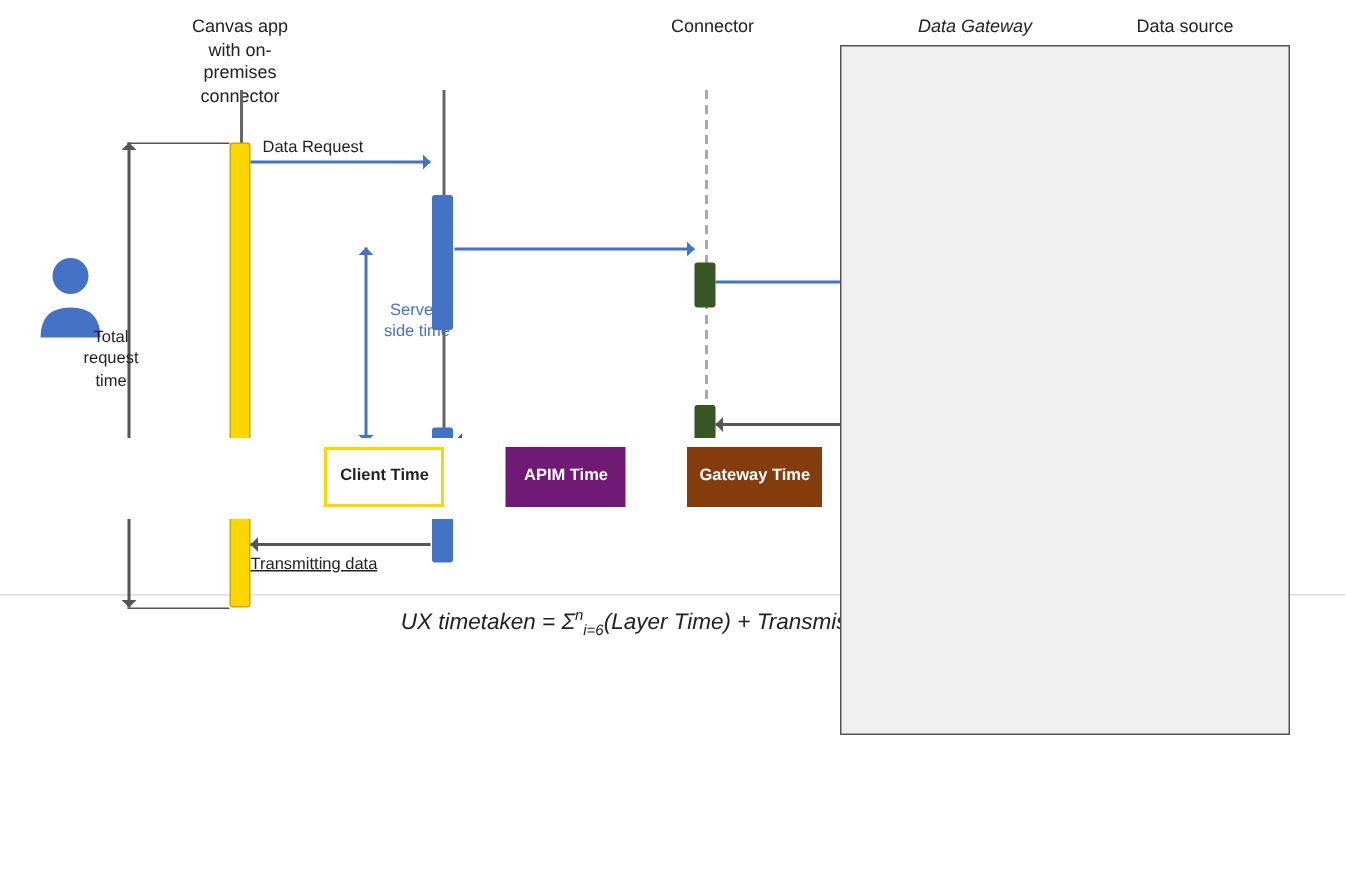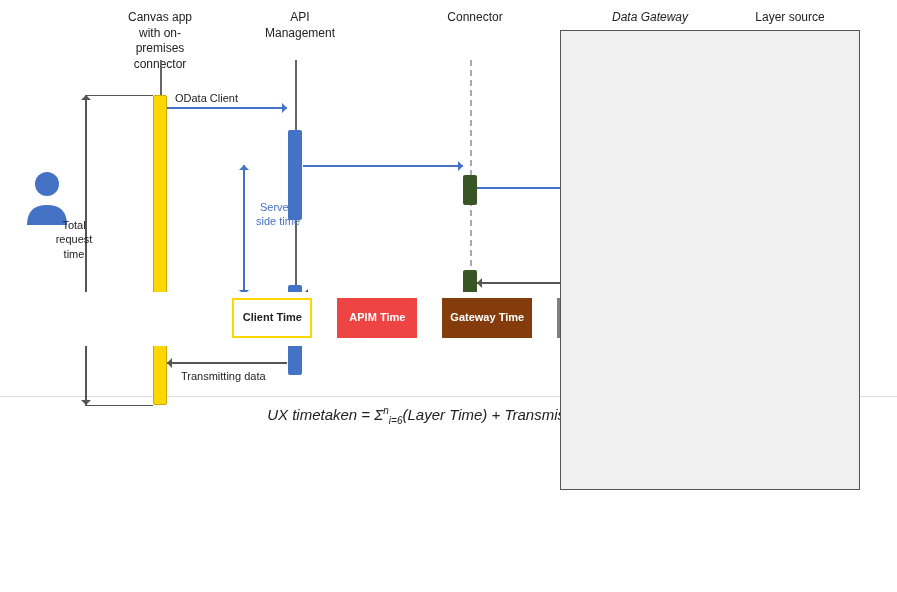--- a/index.html
+++ b/index.html
@@ -111,20 +111,21 @@
       align-items: center;
       justify-content: center;
       font-size: 11px;
       color: #fff;
       font-weight: 600;
       text-align: center;
       line-height: 1.2;
       padding: 4px 8px;
       min-width: 60px;
       min-height: 36px;
+      margin-left: 16px;
     }
 
     
     .formula-row {
       text-align: center;
       padding: 8px 0 10px 0;
       font-size: 15px;
       color: #222;
       font-style: italic;
       border-top: 1px solid #ddd;
@@ -146,31 +147,28 @@
 <body>
 
 <div class="main-container">
   <div class="diagram-area">
 
     <div class="onprem-box"></div>
 
     <div class="col-header" style="left:115px; width:90px;">
       Canvas app<br>with on-premises<br>connector
     </div>
-    <div class="col-header" style="left:255px; width:90px;">
-      API Management
-    </div>
     <div class="col-header" style="left:435px; width:80px;">
       Connector
     </div>
     <div class="col-header" style="left:610px; width:80px;font-style:italic;">
       Data Gateway
     </div>
     <div class="col-header" style="left:750px; width:80px;">
-      Layer source
+      Data source
     </div>
 
     <div class="person-icon">
       <svg width="50" height="60" viewBox="0 0 50 60">
         <circle cx="25" cy="14" r="12" fill="#4472C4"></circle>
         <path d="M5,55 Q5,35 25,35 Q45,35 45,55" fill="#4472C4"></path>
       </svg>
     </div>
 
     <div class="vline" style="left:160px; background:#666;"></div>
@@ -193,21 +191,21 @@
 
     <div class="tblock" style="left:638px; top:195px; width:14px; height:25px; background:#843C0C;"></div>
     <div class="tblock" style="left:638px; top:275px; width:14px; height:25px; background:#843C0C;"></div>
 
     <div class="tblock" style="left:783px; top:185px; width:14px; height:120px; background:#808080;"></div>
 
     <div style="position:absolute; left:167px; top:107px; width:120px; height:2px; background:#4472C4;">
       <div style="position:absolute; right:-5px; top:-4px; border:5px solid transparent; border-left-color:#4472C4;"></div>
     </div>
 
-    <div class="diag-label" style="left:175px; top:92px;">OData Client</div>
+    <div class="diag-label" style="left:175px; top:92px;">Data Request</div>
 
     <div style="position:absolute; left:303px; top:165px; width:160px; height:2px; background:#4472C4;">
       <div style="position:absolute; right:-5px; top:-4px; border:5px solid transparent; border-left-color:#4472C4;"></div>
     </div>
 
     <div style="position:absolute; left:477px; top:187px; width:160px; height:2px; background:#4472C4;">
       <div style="position:absolute; right:-5px; top:-4px; border:5px solid transparent; border-left-color:#4472C4;"></div>
     </div>
 
     <div style="position:absolute; left:652px; top:208px; width:130px; height:2px; background:#4472C4;">
@@ -223,21 +221,21 @@
     </div>
 
     <div style="position:absolute; left:303px; top:293px; width:160px; height:2px; background:#555;">
       <div style="position:absolute; left:-5px; top:-4px; border:5px solid transparent; border-right-color:#555;"></div>
     </div>
 
     <div style="position:absolute; left:167px; top:362px; width:120px; height:2px; background:#555;">
       <div style="position:absolute; left:-5px; top:-4px; border:5px solid transparent; border-right-color:#555;"></div>
     </div>
 
-    <div class="diag-label" style="left:181px; top:370px;">Transmitting data</div>
+    <div class="diag-label" style="left:167px; top:370px;text-decoration:underline;">Transmitting data</div>
 
     <div style="position:absolute; left:85px; top:95px; width:2px; height:310px; background:#555;">
       <div style="position:absolute; top:-5px; left:-4px; border:5px solid transparent; border-bottom-color:#555;"></div>
       <div style="position:absolute; bottom:-5px; left:-4px; border:5px solid transparent; border-top-color:#555;"></div>
     </div>
 
     <div style="position:absolute; left:85px; top:95px; width:68px; height:1px; background:#555;"></div>
     <div style="position:absolute; left:85px; top:405px; width:68px; height:1px; background:#555;"></div>
 
     <div class="diag-label" style="left:54px; top:218px; text-align:center; width:40px; line-height:1.3;">Total<br>request<br>time</div>
@@ -251,21 +249,21 @@
 
     <div class="legend-row" style="position:absolute; bottom:50px; left:0; right:0; display:flex; justify-content:center; gap:25px; align-items:center;">
 
       <div class="legend-item">
         <div class="legend-box" style="background:#fff; border:2px solid #FFD700; color:#222; min-width:80px; min-height:40px;">
           <span>Client Time</span>
         </div>
       </div>
 
       <div class="legend-item">
-        <div class="legend-box" style="background:#ef4444; color:#fff; min-width:80px; min-height:40px;">
+        <div class="legend-box" style="background:#701a75; color:#fff; min-width:80px; min-height:40px;">
           <span>APIM Time</span>
         </div>
       </div>
 
 
       <div class="legend-item">
         <div class="legend-box" style="background:#843C0C; color:#fff; min-width:80px; min-height:40px;">
           <span>Gateway
 Time</span>
         </div>

